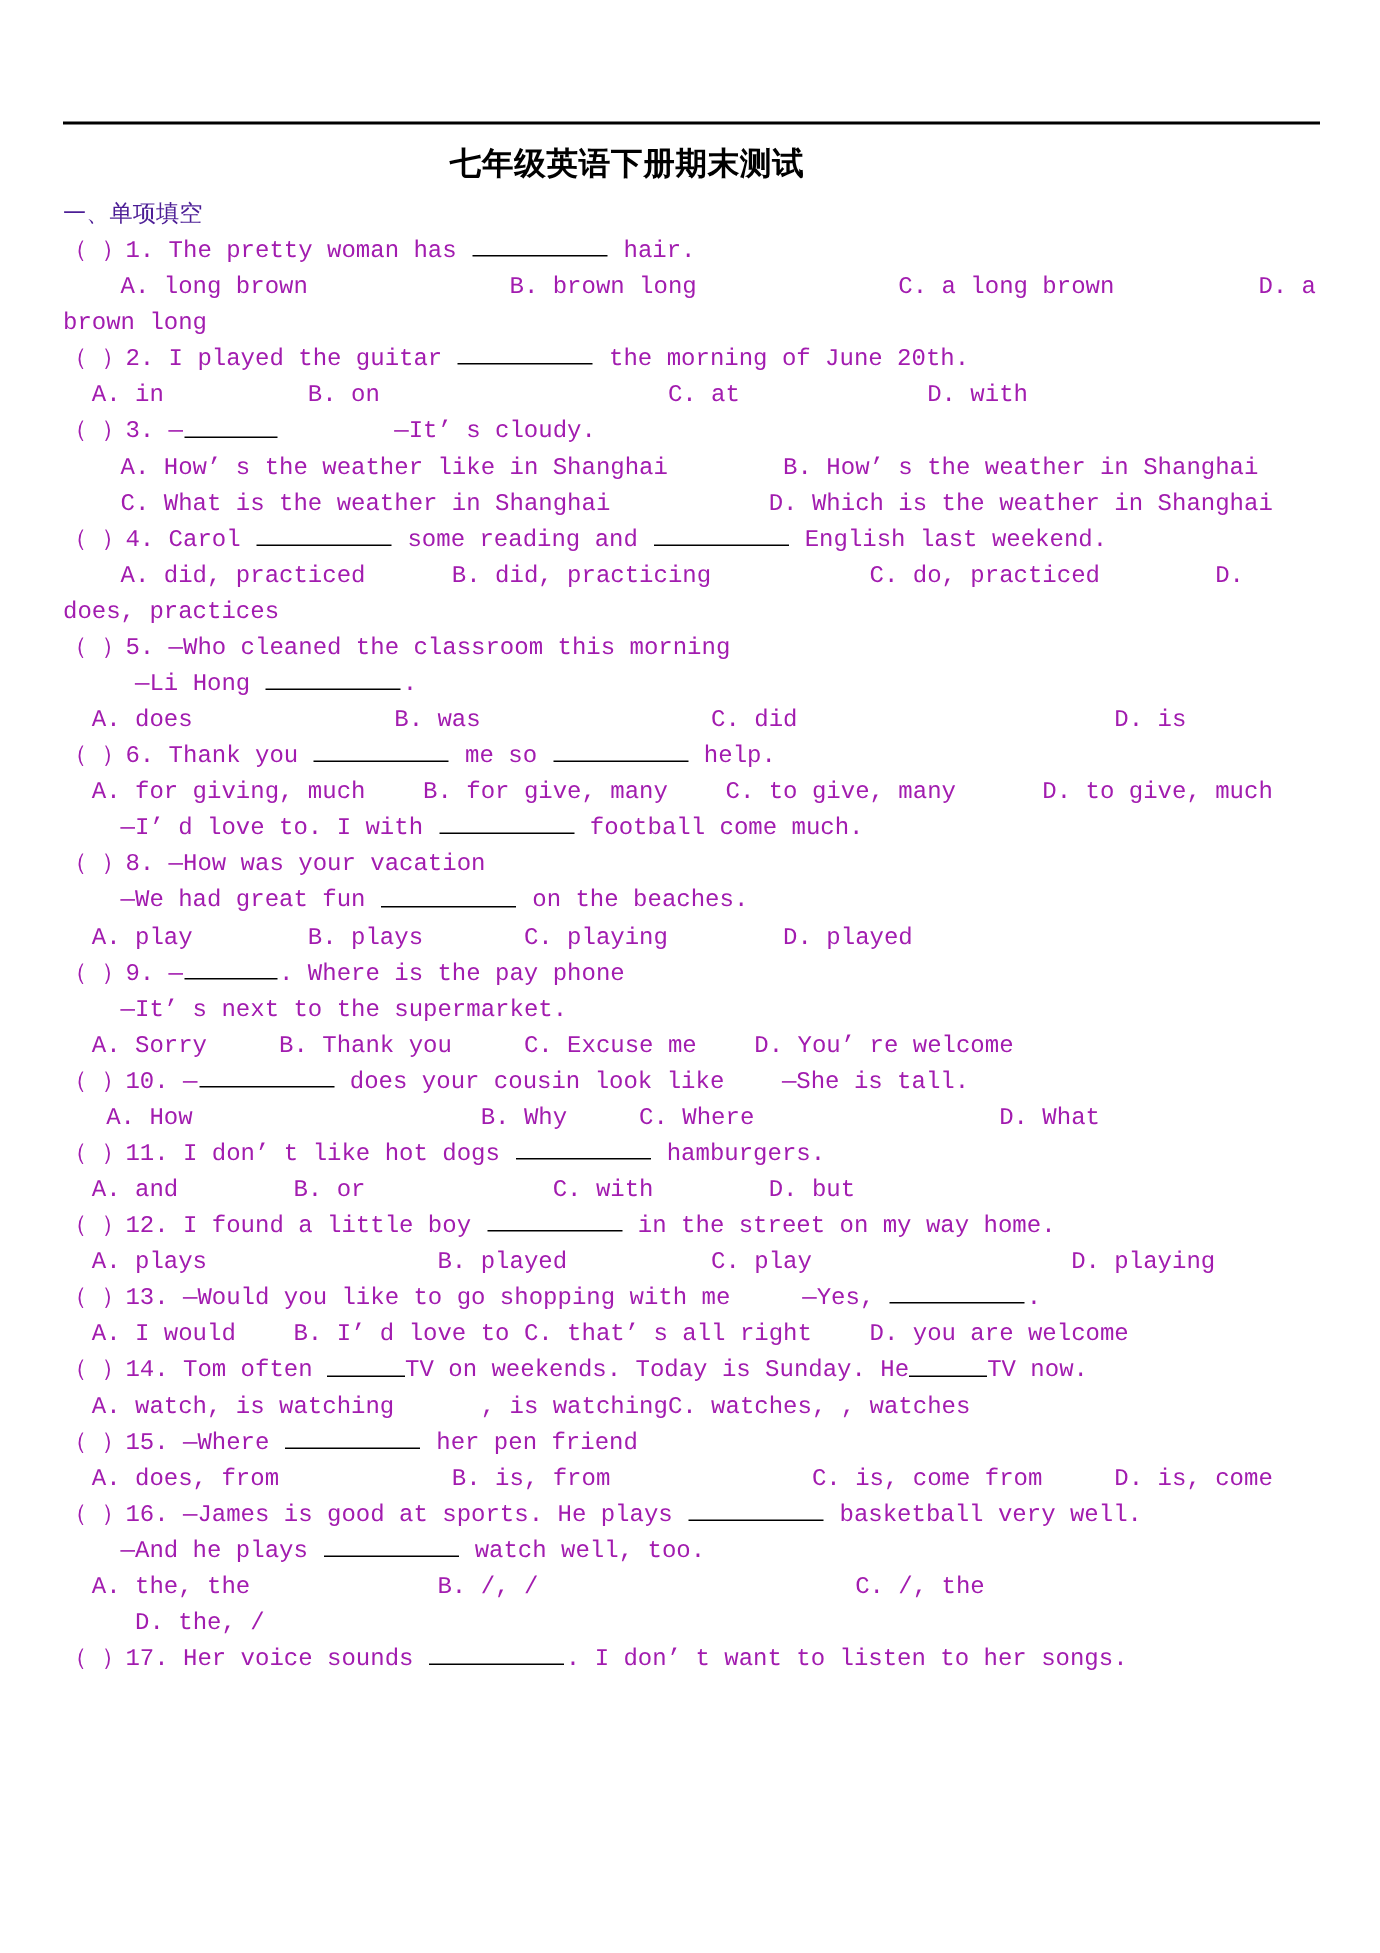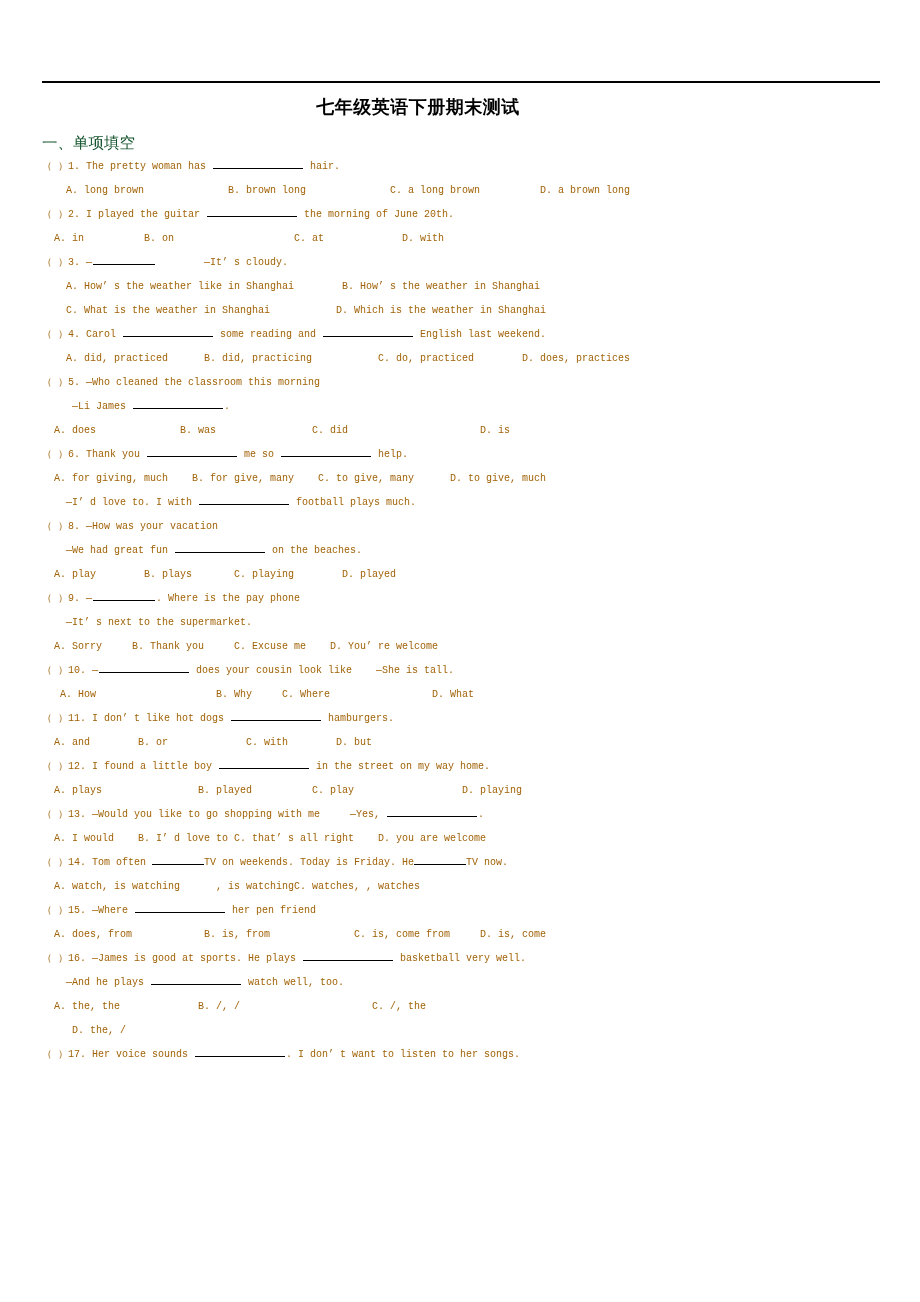--- a/index.html
+++ b/index.html
@@ -30,43 +30,43 @@
     border-top: 2px solid #000000;
   }
   .doc-title {
     position: absolute;
     left: 0;
     top: 95px;
     width: 836px;
     text-align: center;
     font-family: "DejaVu Sans", "Liberation Sans", sans-serif;
     font-weight: bold;
-    font-size: 18px;
+    font-size: 21px;
     letter-spacing: 0.5px;
     color: #000;
   }
   .body-area {
     position: absolute;
     left: 42px;
     top: 131px;
     width: 840px;
   }
   .section-head {
     font-family: Liberation Sans, sans-serif;
     font-size: 15.5px;
     line-height: 24px;
-    color: #14532d;
+    color: #4c1d95;
     white-space: pre;
   }
   .qline {
-    font-size: 10px;
+    font-size: 16px;
     line-height: 24px;
     white-space: pre-wrap;
     word-break: break-word;
-    color: #a16207;
+    color: #a21caf;
   }
   .qline.opts {
     
   }
   
   .blank {
     display: inline-block;
     width: 90px;
     border-bottom: 1.5px solid #000;
     vertical-align: baseline;
@@ -101,27 +101,27 @@
     <div class="qline opts">  A. in          B. on                    C. at             D. with</div>
 
     <div class="qline"><span>（ ）3. —</span><span class="blank tiny"></span><span>        —It’ s cloudy.</span></div>
     <div class="qline opts">    A. How’ s the weather like in Shanghai        B. How’ s the weather in Shanghai
     C. What is the weather in Shanghai           D. Which is the weather in Shanghai</div>
 
     <div class="qline"><span>（ ）4. Carol </span><span class="blank"></span><span> some reading and </span><span class="blank"></span><span> English last weekend.</span></div>
     <div class="qline opts">    A. did, practiced      B. did, practicing           C. do, practiced        D. does, practices</div>
 
     <div class="qline">（ ）5. —Who cleaned the classroom this morning</div>
-    <div class="qline"><span>     —Li James </span><span class="blank"></span><span>.</span></div>
+    <div class="qline"><span>     —Li Hong </span><span class="blank"></span><span>.</span></div>
     <div class="qline opts">  A. does              B. was                C. did                      D. is</div>
 
     <div class="qline"><span>（ ）6. Thank you </span><span class="blank"></span><span> me so </span><span class="blank"></span><span> help.</span></div>
     <div class="qline opts">  A. for giving, much    B. for give, many    C. to give, many      D. to give, much</div>
 
-    <div class="qline"><span>    —I’ d love to. I with </span><span class="blank"></span><span> football plays much.</span></div>
+    <div class="qline"><span>    —I’ d love to. I with </span><span class="blank"></span><span> football come much.</span></div>
 
     <div class="qline">（ ）8. —How was your vacation</div>
     <div class="qline"><span>    —We had great fun </span><span class="blank"></span><span> on the beaches.</span></div>
     <div class="qline opts">  A. play        B. plays       C. playing        D. played</div>
 
     <div class="qline"><span>（ ）9. —</span><span class="blank tiny"></span><span>. Where is the pay phone</span></div>
     <div class="qline">    —It’ s next to the supermarket.</div>
     <div class="qline opts">  A. Sorry     B. Thank you     C. Excuse me    D. You’ re welcome</div>
 
     <div class="qline"><span>（ ）10. —</span><span class="blank"></span><span> does your cousin look like    —She is tall.</span></div>
@@ -129,21 +129,21 @@
 
     <div class="qline"><span>（ ）11. I don’ t like hot dogs </span><span class="blank"></span><span> hamburgers.</span></div>
     <div class="qline opts">  A. and        B. or             C. with        D. but</div>
 
     <div class="qline"><span>（ ）12. I found a little boy </span><span class="blank"></span><span> in the street on my way home.</span></div>
     <div class="qline opts">  A. plays                B. played          C. play                  D. playing</div>
 
     <div class="qline"><span>（ ）13. —Would you like to go shopping with me     —Yes, </span><span class="blank"></span><span>.</span></div>
     <div class="qline opts">  A. I would    B. I’ d love to C. that’ s all right    D. you are welcome</div>
 
-    <div class="qline"><span>（ ）14. Tom often </span><span class="blank short"></span><span>TV on weekends. Today is Friday. He</span><span class="blank short"></span><span>TV now.</span></div>
+    <div class="qline"><span>（ ）14. Tom often </span><span class="blank short"></span><span>TV on weekends. Today is Sunday. He</span><span class="blank short"></span><span>TV now.</span></div>
     <div class="qline opts">  A. watch, is watching      , is watchingC. watches, , watches</div>
 
     <div class="qline"><span>（ ）15. —Where </span><span class="blank"></span><span> her pen friend</span></div>
     <div class="qline opts">  A. does, from            B. is, from              C. is, come from     D. is, come</div>
 
     <div class="qline"><span>（ ）16. —James is good at sports. He plays </span><span class="blank"></span><span> basketball very well.</span></div>
     <div class="qline"><span>    —And he plays </span><span class="blank"></span><span> watch well, too.</span></div>
     <div class="qline opts">  A. the, the             B. /, /                      C. /, the
      D. the, /</div>
 

